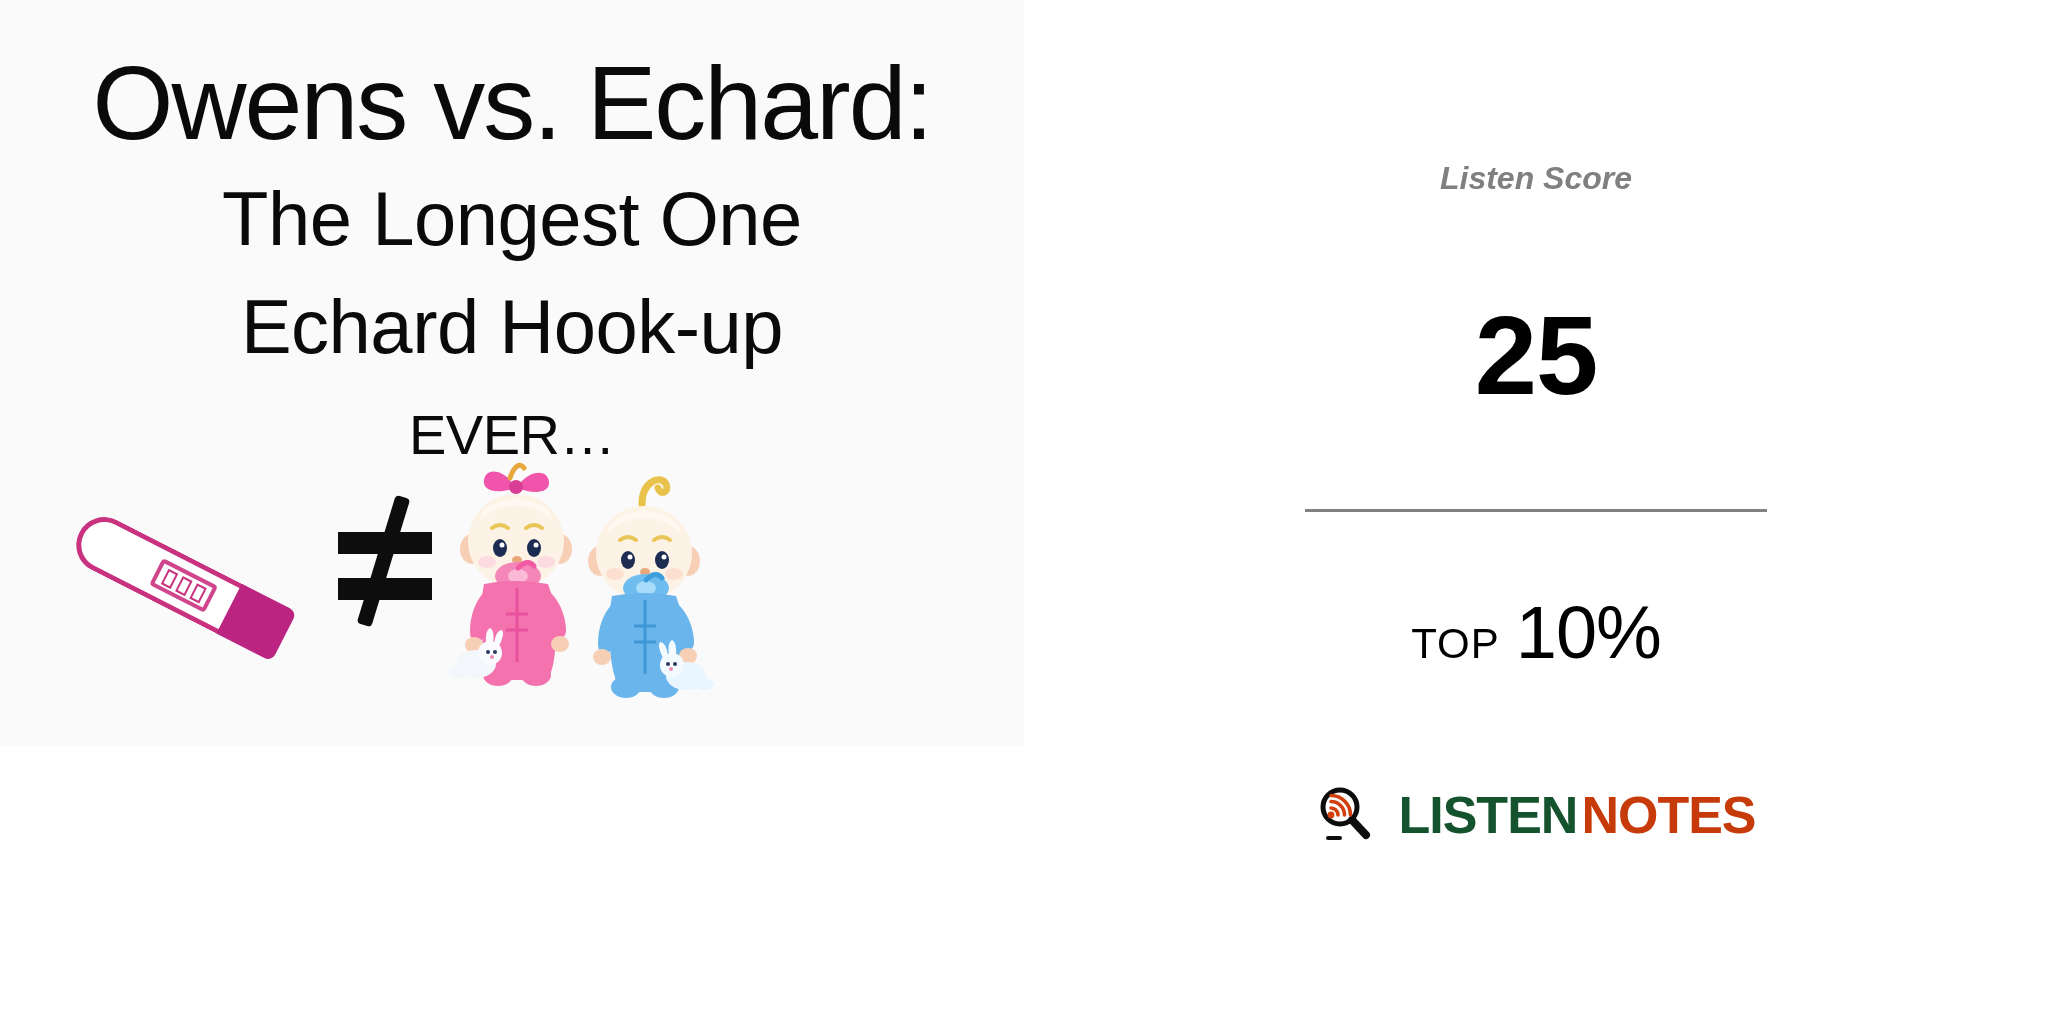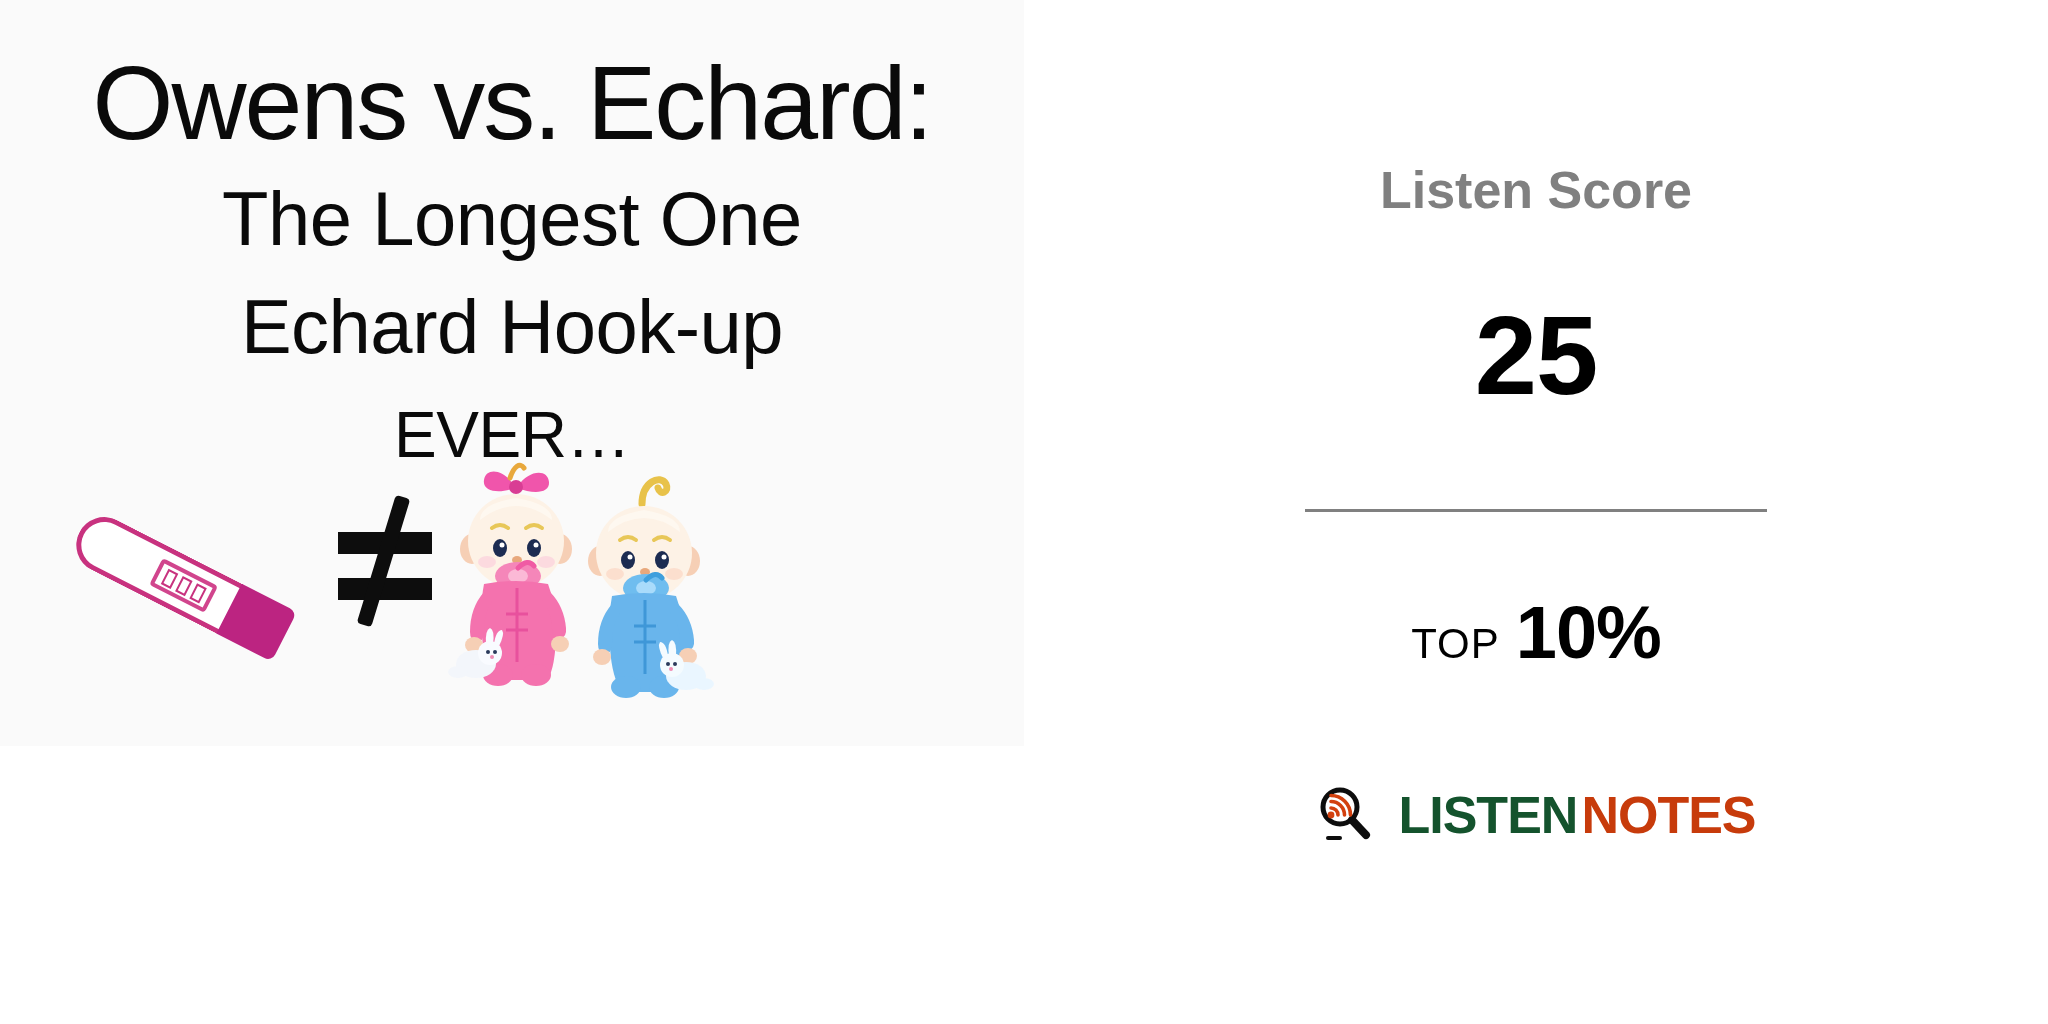--- a/index.html
+++ b/index.html
@@ -71,21 +71,21 @@
     left: 0;
     width: 1024px;
     font-size: 76px;
     line-height: 88px;
   }
   .title-line-4 {
     position: absolute;
     top: 391px;
     left: 0;
     width: 1024px;
-    font-size: 64px;
+    font-size: 56px;
     line-height: 88px;
   }
 
   
   #illustration-row {
     position: absolute;
     left: 0;
     bottom: 0;
     width: 1024px;
     height: 300px;
@@ -181,24 +181,25 @@
     height: 1024px;
     background: #ffffff;
   }
 
   #listen-score-label {
     position: absolute;
     top: 160px;
     left: 0;
     width: 1024px;
     text-align: center;
-    font-size: 52px;
+    font-size: 32px;
     font-weight: bold;
     color: #808080;
     letter-spacing: 0px;
+    font-style: italic;
   }
 
   #listen-score-value {
     position: absolute;
     top: 300px;
     left: 0;
     width: 1024px;
     text-align: center;
     font-size: 112px;
     font-weight: bold;
@@ -226,21 +227,21 @@
     color: #000000;
   }
   #top-percentile .top-word {
     font-size: 42px;
     font-weight: 400;
     letter-spacing: 1px;
     vertical-align: baseline;
   }
   #top-percentile .top-value {
     font-size: 74px;
-    font-weight: 700;
+    font-weight: 400;
     letter-spacing: -1px;
     margin-left: 16px;
     vertical-align: baseline;
   }
 
   
   #listen-notes-logo {
     position: absolute;
     top: 785px;
     left: 0;

